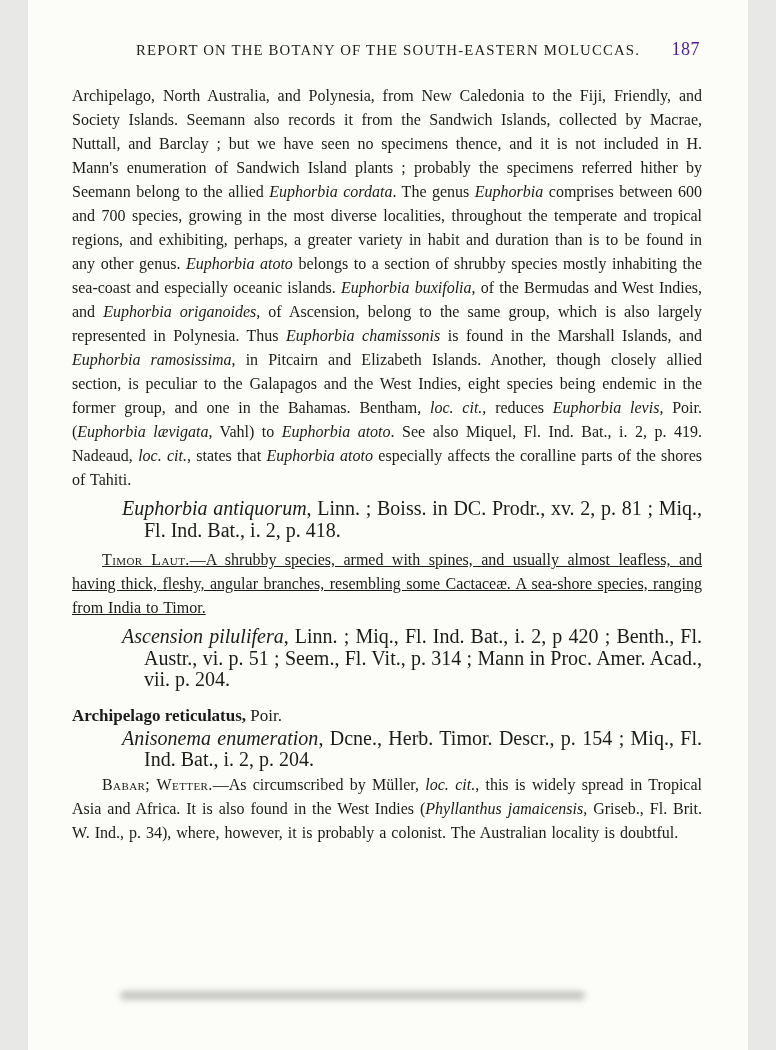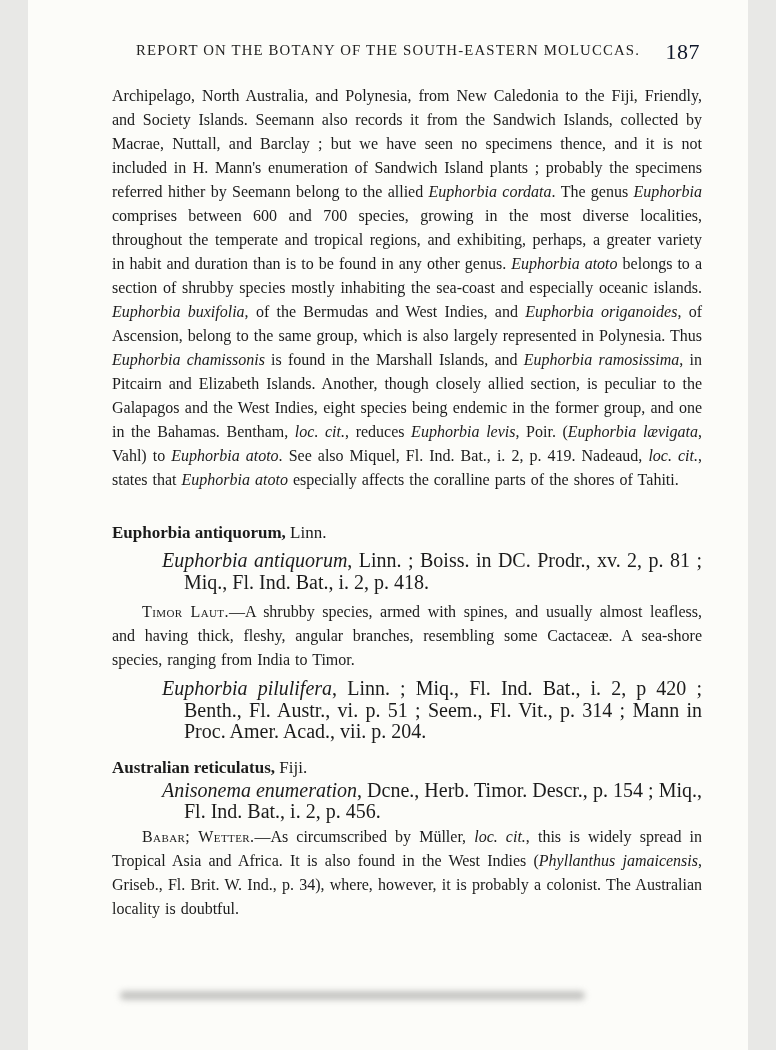--- a/index.html
+++ b/index.html
@@ -15,23 +15,23 @@
   .running-header{position:absolute;top:42px;left:0;right:0;height:22px;}
   .running-header .title{
     text-align:center;
     font-size:14.8px;
     letter-spacing:1.15px;
     color:#222;
     font-weight:500;
   }
   .running-header .pagenum{
     position:absolute;top:-3px;right:48px;
-    font-size:22px;letter-spacing:.5px;color:#0f172a;
+    font-size:18px;letter-spacing:.5px;color:#4c1d95;
   }
-  .page-body{position:absolute;top:84px;left:44px;right:46px;margin-left:40px;}
+  .page-body{position:absolute;top:84px;left:44px;right:46px;}
   .para{
     margin:0;
     font-size:16px;
     line-height:24px;
     text-align:justify;
     word-spacing:1px;
   }
   .para.indent{text-indent:30px;}
   .species{
     margin:0;
@@ -48,21 +48,21 @@
     text-align:justify;
   }
   .seg-n{font-style:normal;}
   .seg-i{font-style:italic;}
   .seg-b{font-weight:bold;}
   .seg-sc{font-variant:small-caps;letter-spacing:.4px;}
   .mt-heading1{margin-top:30px;}
   .mt-heading{margin-top:14px;}
   .mt-cit{margin-top:6px;}
   .mt-cit0{margin-top:1px;}
-  .mt-para{margin-top:7px;}
+  .mt-para{margin-top:7px;text-decoration:underline;}
   .mt-para0{margin-top:2px;}
   .smudge{
     position:absolute;
     top:991px;left:92px;width:465px;height:9px;
     background:#8d8d8b;
     opacity:.5;
     border-radius:5px;
     filter:blur(3px);
   }
 </style>
@@ -73,34 +73,33 @@
 
   <div class="running-header">
     <div class="title">REPORT ON THE BOTANY OF THE SOUTH-EASTERN MOLUCCAS.</div>
     <div class="pagenum">187</div>
   </div>
 
   <div class="page-body">
 
     <p class="para"><span class="seg-n">Archipelago, North Australia, and Polynesia, from New Caledonia to the Fiji, Friendly, and Society Islands.  Seemann also records it from the Sandwich Islands, collected by Macrae, Nuttall, and Barclay ; but we have seen no specimens thence, and it is not included in H. Mann's enumeration of Sandwich Island plants ; probably the specimens referred hither by Seemann belong to the allied </span><span class="seg-i">Euphorbia cordata</span><span class="seg-n">.  The genus </span><span class="seg-i">Euphorbia</span><span class="seg-n"> comprises between 600 and 700 species, growing in the most diverse localities, throughout the temperate and tropical regions, and exhibiting, perhaps, a greater variety in habit and duration than is to be found in any other genus.  </span><span class="seg-i">Euphorbia atoto</span><span class="seg-n"> belongs to a section of shrubby species mostly inhabiting the sea-coast and especially oceanic islands.  </span><span class="seg-i">Euphorbia buxifolia</span><span class="seg-n">, of the Bermudas and West Indies, and </span><span class="seg-i">Euphorbia origanoides</span><span class="seg-n">, of Ascension, belong to the same group, which is also largely represented in Polynesia.  Thus </span><span class="seg-i">Euphorbia chamissonis</span><span class="seg-n"> is found in the Marshall Islands, and </span><span class="seg-i">Euphorbia ramosissima</span><span class="seg-n">, in Pitcairn and Elizabeth Islands.  Another, though closely allied section, is peculiar to the Galapagos and the West Indies, eight species being endemic in the former group, and one in the Bahamas.  Bentham, </span><span class="seg-i">loc. cit.</span><span class="seg-n">, reduces </span><span class="seg-i">Euphorbia levis</span><span class="seg-n">, Poir. (</span><span class="seg-i">Euphorbia lævigata</span><span class="seg-n">, Vahl) to </span><span class="seg-i">Euphorbia atoto</span><span class="seg-n">.  See also Miquel, Fl. Ind. Bat., i. 2, p. 419.  Nadeaud, </span><span class="seg-i">loc. cit.</span><span class="seg-n">, states that </span><span class="seg-i">Euphorbia atoto</span><span class="seg-n"> especially affects the coralline parts of the shores of Tahiti.</span></p>
 
-    <p class="species mt-heading1"><span class="seg-b">Euphorbia antiquorum,</span><span class="seg-n"> Linn.</span></p>
 
     <p class="citation mt-cit"><span class="seg-i">Euphorbia antiquorum</span><span class="seg-n">, Linn. ; Boiss. in DC. Prodr., xv. 2, p. 81 ; Miq., Fl. Ind. Bat., i. 2, p. 418.</span></p>
 
     <p class="para indent mt-para"><span class="seg-sc">Timor Laut.</span><span class="seg-n">—A shrubby species, armed with spines, and usually almost leafless, and having thick, fleshy, angular branches, resembling some Cactaceæ.  A sea-shore species, ranging from India to Timor.</span></p>
 
 
-    <p class="citation mt-cit"><span class="seg-i">Euphorbia pilulifera</span><span class="seg-n">, Linn. ; Miq., Fl. Ind. Bat., i. 2, p 420 ; Benth., Fl. Austr., vi. p. 51 ; Seem., Fl. Vit., p. 314 ; Mann in Proc. Amer. Acad., vii. p. 204.</span></p>
+    <p class="citation mt-cit"><span class="seg-i">Ascension pilulifera</span><span class="seg-n">, Linn. ; Miq., Fl. Ind. Bat., i. 2, p 420 ; Benth., Fl. Austr., vi. p. 51 ; Seem., Fl. Vit., p. 314 ; Mann in Proc. Amer. Acad., vii. p. 204.</span></p>
 
 
-    <p class="species mt-heading"><span class="seg-b">Australian reticulatus,</span><span class="seg-n"> Fiji.</span></p>
+    <p class="species mt-heading"><span class="seg-b">Archipelago reticulatus,</span><span class="seg-n"> Poir.</span></p>
 
 
-    <p class="citation mt-cit0"><span class="seg-i">Anisonema enumeration</span><span class="seg-n">, Dcne., Herb. Timor. Descr., p. 154 ; Miq., Fl. Ind. Bat., i. 2, p. 456.</span></p>
+    <p class="citation mt-cit0"><span class="seg-i">Anisonema enumeration</span><span class="seg-n">, Dcne., Herb. Timor. Descr., p. 154 ; Miq., Fl. Ind. Bat., i. 2, p. 204.</span></p>
 
     <p class="para indent mt-para0"><span class="seg-sc">Babar; Wetter.</span><span class="seg-n">—As circumscribed by Müller, </span><span class="seg-i">loc. cit.</span><span class="seg-n">, this is widely spread in Tropical Asia and Africa.  It is also found in the West Indies (</span><span class="seg-i">Phyllanthus jamaicensis</span><span class="seg-n">, Griseb., Fl. Brit. W. Ind., p. 34), where, however, it is probably a colonist.  The Australian locality is doubtful.</span></p>
 
   </div>
 
   <div class="smudge"></div>
 
 </div>
 
 </body></html>

